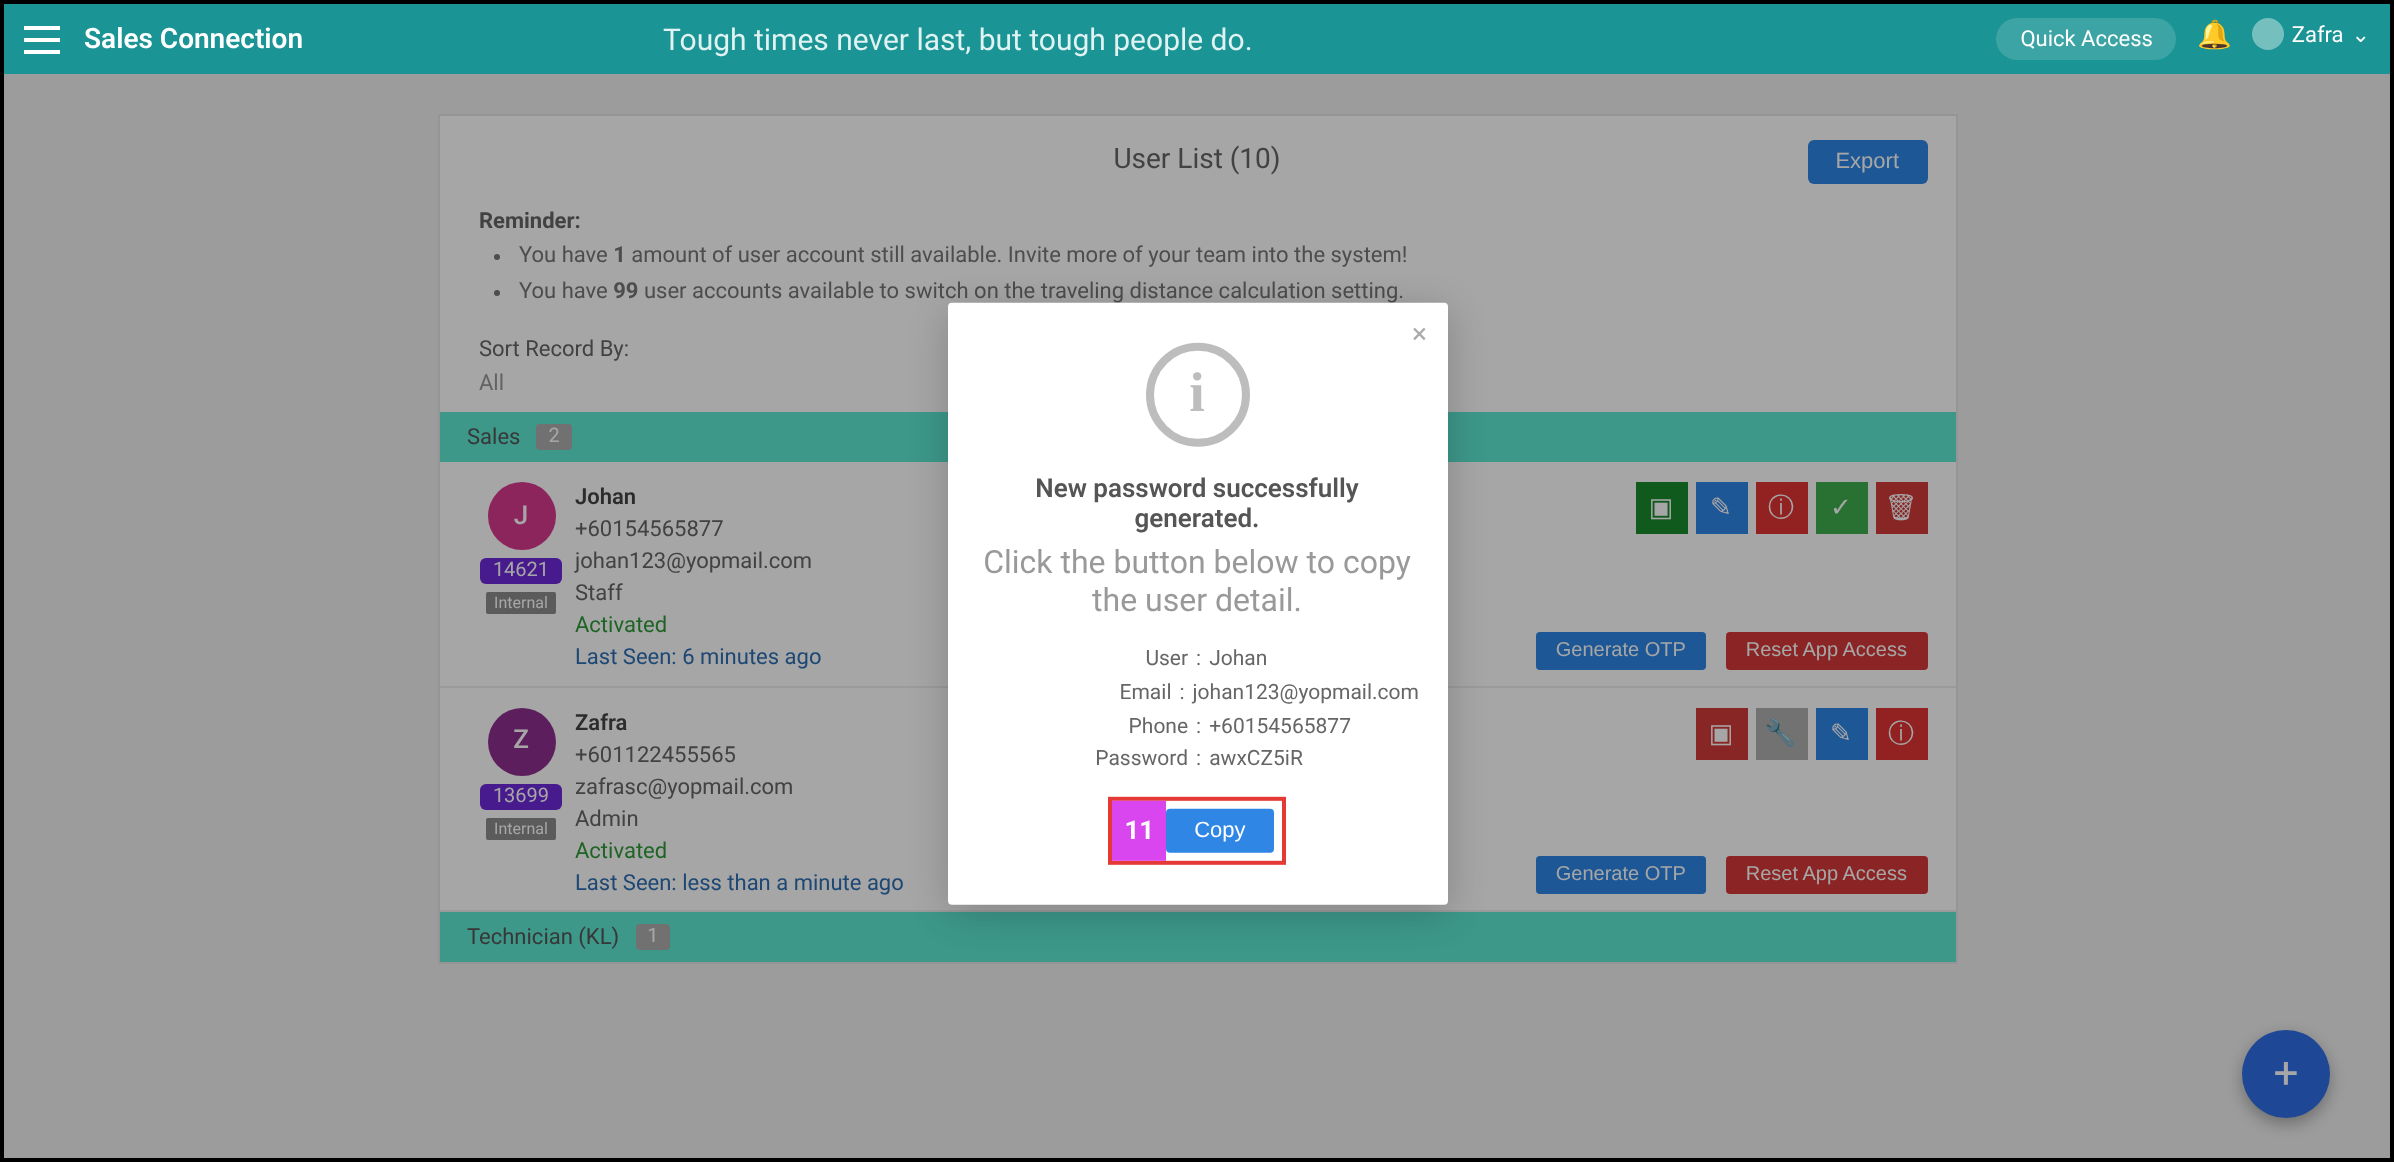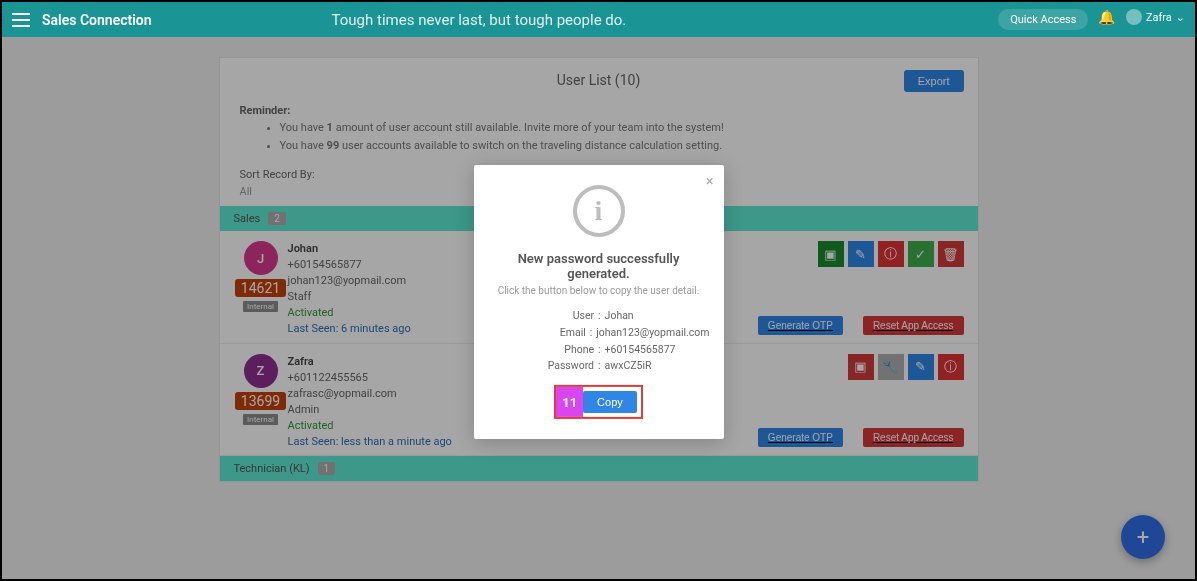--- a/index.html
+++ b/index.html
@@ -63,21 +63,21 @@
     font-size: 11px;
     cursor: pointer;
   }
   .reminder-box {
     padding: 6px 20px 10px 20px;
     font-size: 11px;
     color: #777;
   }
   .reminder-box strong.title { color: #666; display: block; margin-bottom: 2px; font-size: 11px; }
   .reminder-box ul { padding-left: 20px; }
-  .reminder-box li { line-height: 1.6; margin-left: 20px; }
+  .reminder-box li { line-height: 1.6; }
   .sort-row { padding: 4px 20px 8px 20px; font-size: 11px; color: #666; }
   .sort-row .filter { margin-top: 4px; font-size: 11px; color: #999; }
 
   .group-header {
     background: #5eead4;
     padding: 6px 14px;
     font-size: 11px;
     color: #555;
     display: flex; align-items: center; gap: 8px;
   }
@@ -88,21 +88,21 @@
   .user-row {
     display: flex;
     padding: 10px 14px 6px 14px;
     border-bottom: 1px solid #eee;
     position: relative;
   }
   .user-left { width: 54px; display: flex; flex-direction: column; align-items: center; gap: 4px; }
   .big-avatar { width: 34px; height: 34px; border-radius: 50%; display: flex; align-items: center; justify-content: center; color: #fff; font-size: 13px; font-weight: 500; }
   .bg-pink { background: #d63a8d; }
   .bg-purple { background: #8e2f8e; }
-  .id-badge { background: #c2410c; color: #fff; border-radius: 3px; padding: 1px 6px; font-size: 14px; }
+  .id-badge { background: #6d28d9; color: #fff; border-radius: 3px; padding: 1px 6px; font-size: 10px; }
   .internal-badge { background: #8c8c8c; color: #fff; padding: 1px 4px; font-size: 8px; border-radius: 1px; }
   .user-mid { flex: 1; font-size: 11px; color: #666; line-height: 1.45; }
   .user-mid .name { font-weight: 600; color: #444; }
   .status-activated { color: #2e9b3a; }
   .last-seen { color: #2f6fb3; }
 
   .actions {
     position: absolute;
     right: 14px; top: 10px;
     display: flex; gap: 4px;
@@ -111,21 +111,21 @@
   .act-green { background: #1b8a2e; }
   .act-blue { background: #2f86e5; }
   .act-red { background: #e13434; }
   .act-darkgreen { background: #3fae4f; }
   .act-gray { background: #b0b0b0; }
   .act-dark { background: #d23a3a; }
 
   .row-buttons {
     position: absolute;
     right: 14px; bottom: 8px;
-    display: flex; gap: 20px; text-decoration: underline;
+    display: flex; gap: 10px;
   }
   .gen-btn { background: #2f86e5; color: #fff; border: none; border-radius: 2px; padding: 4px 10px; font-size: 10px; cursor: pointer; }
   .reset-btn { background: #d63a3a; color: #fff; border: none; border-radius: 2px; padding: 4px 10px; font-size: 10px; cursor: pointer; }
 
   .fab {
     position: absolute;
     right: 30px; bottom: 20px;
     width: 44px; height: 44px;
     border-radius: 50%;
     background: #2f6fe5;
@@ -156,21 +156,21 @@
   .modal-close { position: absolute; right: 10px; top: 8px; color: #aaa; font-size: 14px; cursor: pointer; }
   .modal-i {
     width: 52px; height: 52px; border-radius: 50%;
     border: 4px solid #bdbdbd;
     margin: 0 auto 14px auto;
     display: flex; align-items: center; justify-content: center;
     color: #bdbdbd; font-size: 28px; font-weight: 600;
     font-family: Georgia, serif;
   }
   .modal-title { font-size: 13px; font-weight: 600; color: #555; margin-bottom: 4px; }
-  .modal-sub { font-size: 10px; color: #999; margin-bottom: 12px; }
+  .modal-sub { font-size: 16px; color: #999; margin-bottom: 12px; }
   .modal-detail-row { display: flex; font-size: 10.5px; color: #666; line-height: 1.6; }
   .modal-detail-row .mlabel { width: 48%; text-align: right; }
   .modal-detail-row .sep { padding: 0 4px; }
   .modal-detail-row .mval { text-align: left; flex:1; }
 
   .copy-wrap {
     display: inline-flex; align-items: stretch; margin-top: 10px;
     border: 2px solid #e53935;
   }
   .copy-num { background: #d946ef; color: #fff; font-weight: 700; font-size: 13px; padding: 5px 6px; display: flex; align-items: center; }

